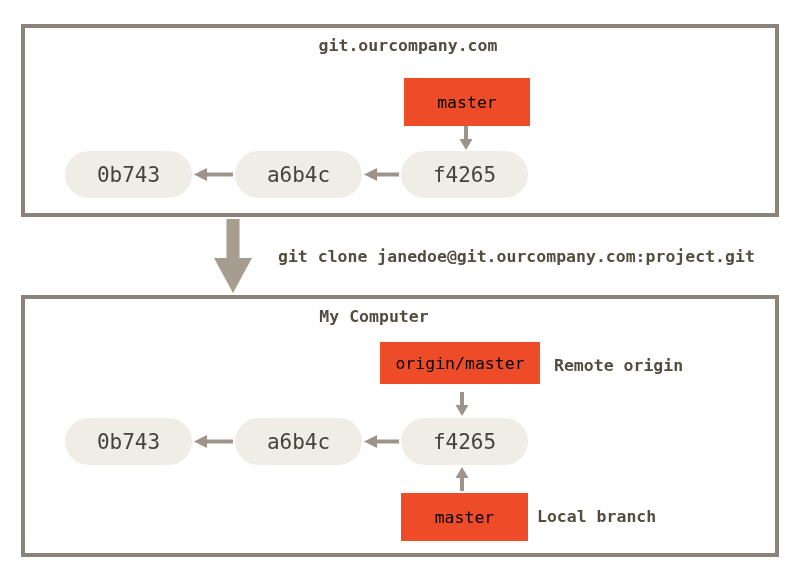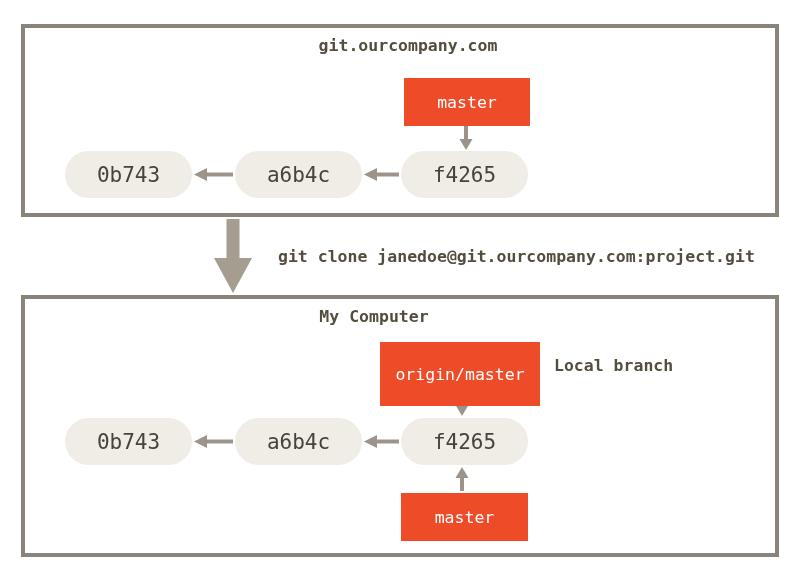--- a/index.html
+++ b/index.html
@@ -18,21 +18,21 @@
   }
   .box-title {
     color: var(--text-dark, #534d3f);
     font-size: 16.5px;
     font-weight: bold;
     text-align: center;
     white-space: nowrap;
   }
   .branch-box {
     background: var(--branch-box, #ee4c28);
-    color: #ffffff;
+    color: #000000;
     font-size: 16.5px;
     display: flex;
     align-items: center;
     justify-content: center;
     white-space: nowrap;
   }
   .commit-pill {
     background: var(--commit-fill, #efede5);
     color: var(--commit-text, #47423a);
     font-size: 21px;
@@ -116,24 +116,25 @@
   <div class="abs commit-pill" style="left:65px; top:151px; width:127px; height:47px;">0b743</div>
   <div class="abs commit-pill" style="left:235px; top:151px; width:127px; height:47px;">a6b4c</div>
   <div class="abs commit-pill" style="left:401px; top:151px; width:127px; height:47px;">f4265</div>
 
   <div class="abs cmd-text" style="left:262px; top:247px;margin-left:16px;">git clone janedoe@git.ourcompany.com:project.git</div>
 
   <div class="abs outer-box" style="left:21px; top:295px; width:758px; height:262px;"></div>
 
   <div class="abs box-title" style="left:21px; top:307px; width:706px;">My Computer</div>
 
-  <div class="abs branch-box" style="left:380px; top:342px; width:160px; height:64px;">origin/master</div>
+  <div class="abs branch-box" style="left:380px; top:342px; width:160px; height:42px;">origin/master</div>
 
-  <div class="abs side-label" style="left:554px; top:356px;">Local branch</div>
+  <div class="abs side-label" style="left:554px; top:356px;">Remote origin</div>
 
   <div class="abs commit-pill" style="left:65px; top:418px; width:127px; height:47px;">0b743</div>
   <div class="abs commit-pill" style="left:235px; top:418px; width:127px; height:47px;">a6b4c</div>
   <div class="abs commit-pill" style="left:401px; top:418px; width:127px; height:47px;">f4265</div>
 
   <div class="abs branch-box" style="left:401px; top:493px; width:127px; height:48px;">master</div>
 
+  <div class="abs side-label" style="left:537px; top:507px;">Local branch</div>
 
 </div>
 
 </body></html>

